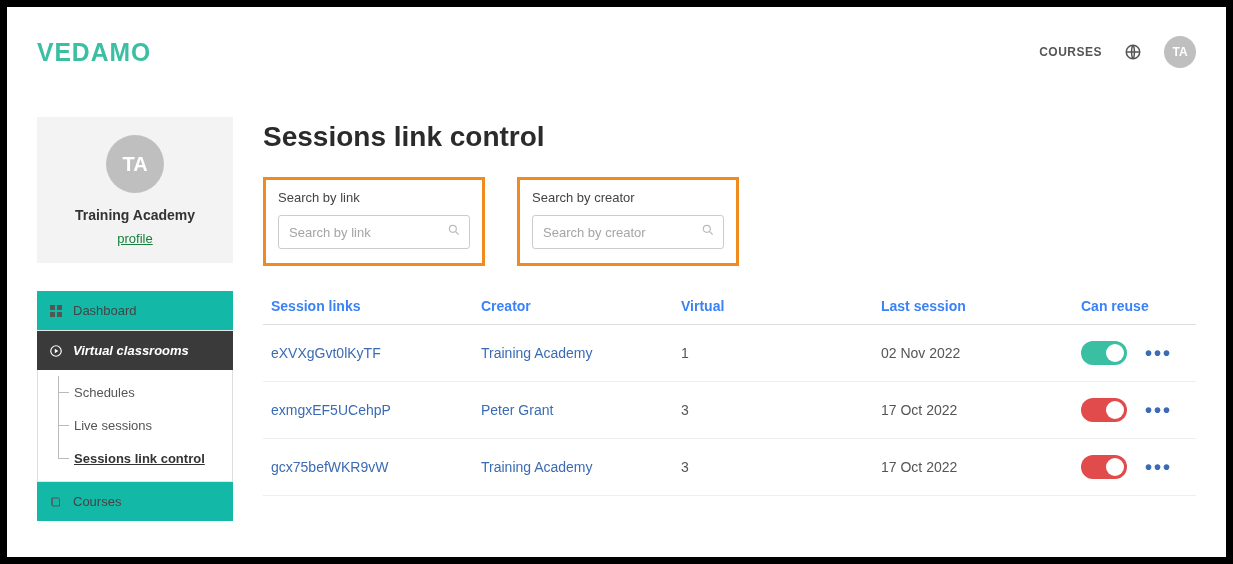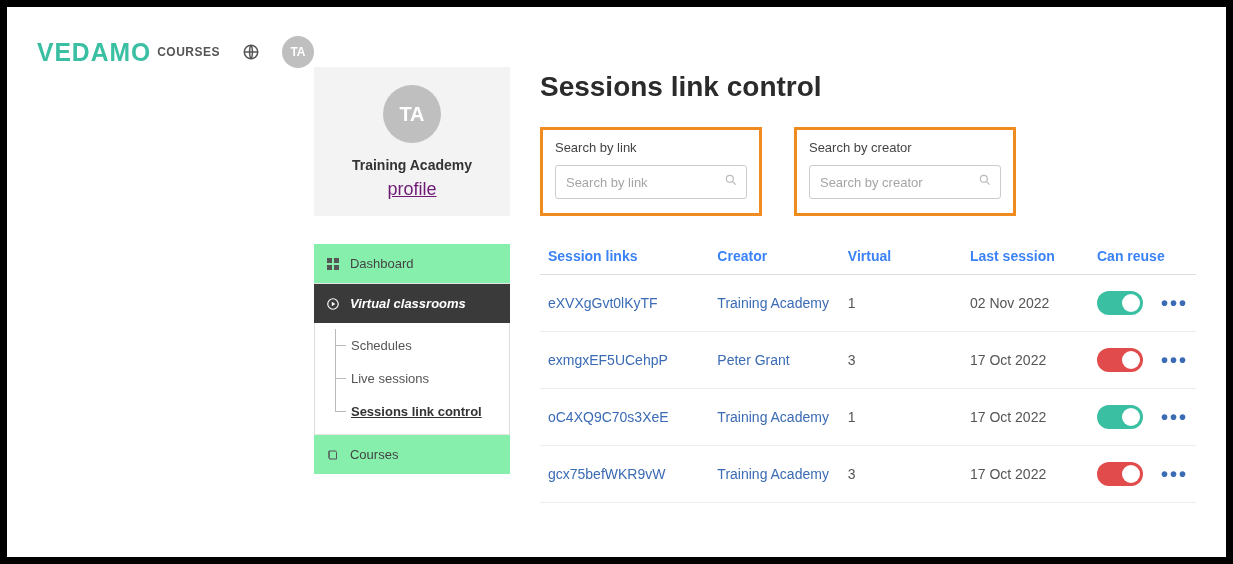--- a/index.html
+++ b/index.html
@@ -13,20 +13,21 @@
   .frame {
     border: 7px solid #000;
     width: 1233px;
     height: 564px;
     background: #fff;
     position: relative;
   }
   .inner {
     padding: 20px 30px 0 30px;
     display: flex;
+    flex-direction: column;
     height: 100%;
     border-radius: 10px;
   }
   
   .topbar {
     display: flex;
     align-items: center;
     justify-content: space-between;
     height: 50px;
   }
@@ -76,27 +77,27 @@
     padding: 18px 10px 16px;
   }
   .avatar-large {
     width: 58px; height: 58px; border-radius: 50%;
     background: #bfbfbf; color: #fff;
     display: flex; align-items: center; justify-content: center;
     font-size: 20px; font-weight: 600;
     margin: 0 auto 14px;
   }
   .profile-name { font-weight: 700; color: #333; font-size: 14px; margin-bottom: 6px; }
-  .profile-link { font-size: 18px; color: #701a75; text-decoration: underline; }
+  .profile-link { font-size: 13px; color: #15803d; text-decoration: underline; }
   .menu { margin-top: 28px; }
   .menu-item {
     display: flex; align-items: center; gap: 10px;
     padding: 12px 12px;
     font-size: 13px; color: #444;
-    background: #86efac;
+    background: #14b8a6;
     border-top: 1px solid #e5e5e5;
     cursor: pointer;
   }
   .menu-item.first { border-top: none; }
   .menu-item.active {
     background: #3a3a3a; color: #fff; font-weight: 600; font-style: italic;
   }
   .menu-icon { width: 14px; height: 14px; display:flex; align-items:center; justify-content:center; }
   .menu-icon svg { display:block; }
   .submenu {
@@ -319,32 +320,20 @@
     <td>3</td>
     <td>17 Oct 2022</td>
     <td>
       <div class="reuse-cell">
         <div class="toggle off"></div>
         <span class="dots">•••</span>
       </div>
     </td>
               </tr>
               <tr>
-    <td><span class="link">oC4XQ9C70s3XeE</span></td>
-    <td><span class="link">Training Academy</span></td>
-    <td>1</td>
-    <td>17 Oct 2022</td>
-    <td>
-      <div class="reuse-cell">
-        <div class="toggle on"></div>
-        <span class="dots">•••</span>
-      </div>
-    </td>
-              </tr>
-              <tr>
     <td><span class="link">gcx75befWKR9vW</span></td>
     <td><span class="link">Training Academy</span></td>
     <td>3</td>
     <td>17 Oct 2022</td>
     <td>
       <div class="reuse-cell">
         <div class="toggle off"></div>
         <span class="dots">•••</span>
       </div>
     </td>

